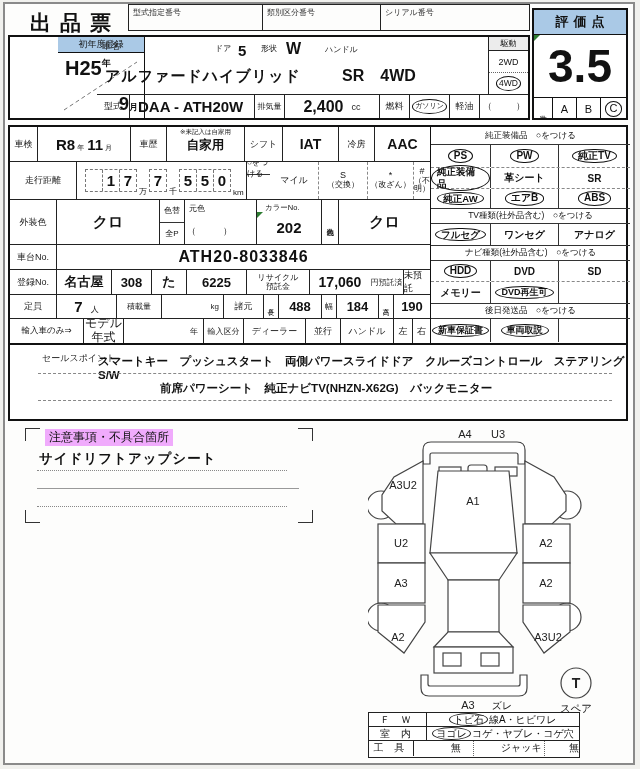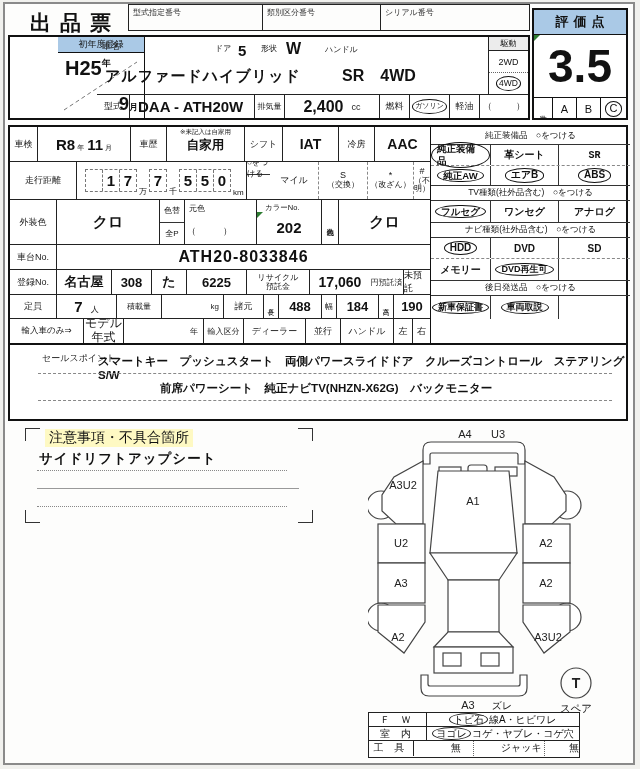--- a/index.html
+++ b/index.html
@@ -312,28 +312,39 @@
         <div class="c lbl" style="width:62px;">ディーラー</div>
         <div class="c lbl" style="width:35px;">並行</div>
         <div class="c lbl" style="width:53px;">ハンドル</div>
         <div class="c lbl" style="width:19px;">左</div>
         <div class="c lbl" style="flex:1;">右</div>
       </div>
     </div>
 
     <div class="abs rpanel">
       <div class="ph first" style="height:18px;">純正装備品　○をつける</div>
+      <div class="pr dash" style="height:23px;">
+        <div class="pc" style="width:60px;">
+            <span class="circ">PS</span>
+          </div>
+        <div class="pc" style="width:68px;">
+            <span class="circ">PW</span>
+          </div>
+        <div class="pc" style="flex:1;">
+            <span class="circ">純正TV</span>
+          </div>
+      </div>
       <div class="pr dash" style="height:21px;">
         <div class="pc" style="width:60px;">
             <span style="font-size:9.5px;" class="circ">純正装備品</span>
           </div>
         <div class="pc" style="width:68px;">
             <span>革シート</span>
           </div>
-        <div class="pc" style="flex:1;font-family:Liberation Mono, monospace;">
+        <div class="pc" style="flex:1;">
             <span>SR</span>
           </div>
       </div>
       <div class="pr" style="height:19px;">
         <div class="pc" style="width:60px;">
             <span style="font-size:9.5px;" class="circ">純正AW</span>
           </div>
         <div class="pc" style="width:68px;">
             <span class="circ">エアB</span>
           </div>
@@ -401,21 +412,21 @@
       <span class="abs b" style="left:150px;top:7px;font-size:11.5px;">前席パワーシート　純正ナビTV(NHZN-X62G)　バックモニター</span>
       <span class="dashline"></span>
     </div>
   </div>
 
   <div class="abs notesbox">
     <span class="corner tl"></span>
       <span class="corner tr"></span>
     <span class="corner bl"></span>
       <span class="corner br"></span>
-    <span class="abs" style="left:20px;top:1px;font-size:14px;background:#fef9c3;padding:0 4px;">注意事項・不具合箇所</span>
+    <span class="abs" style="left:20px;top:1px;font-size:12px;background:#f0abfc;padding:0 4px;">注意事項・不具合箇所</span>
     <span class="abs b" style="left:14px;top:22px;font-size:13.5px;letter-spacing:1px;">サイドリフトアップシート</span>
     <span class="abs dotline" style="left:12px;width:250px;top:42px;"></span>
     <span class="abs solline" style="left:12px;width:262px;top:60px;"></span>
     <span class="abs dotline" style="left:12px;width:250px;top:78px;"></span>
   </div>
 
 
   <svg class="abs" style="left:368px;top:425px;" width="262" height="290" viewBox="0 0 262 290">
     <g stroke="#444" stroke-width="1.2" fill="#fff">
 

